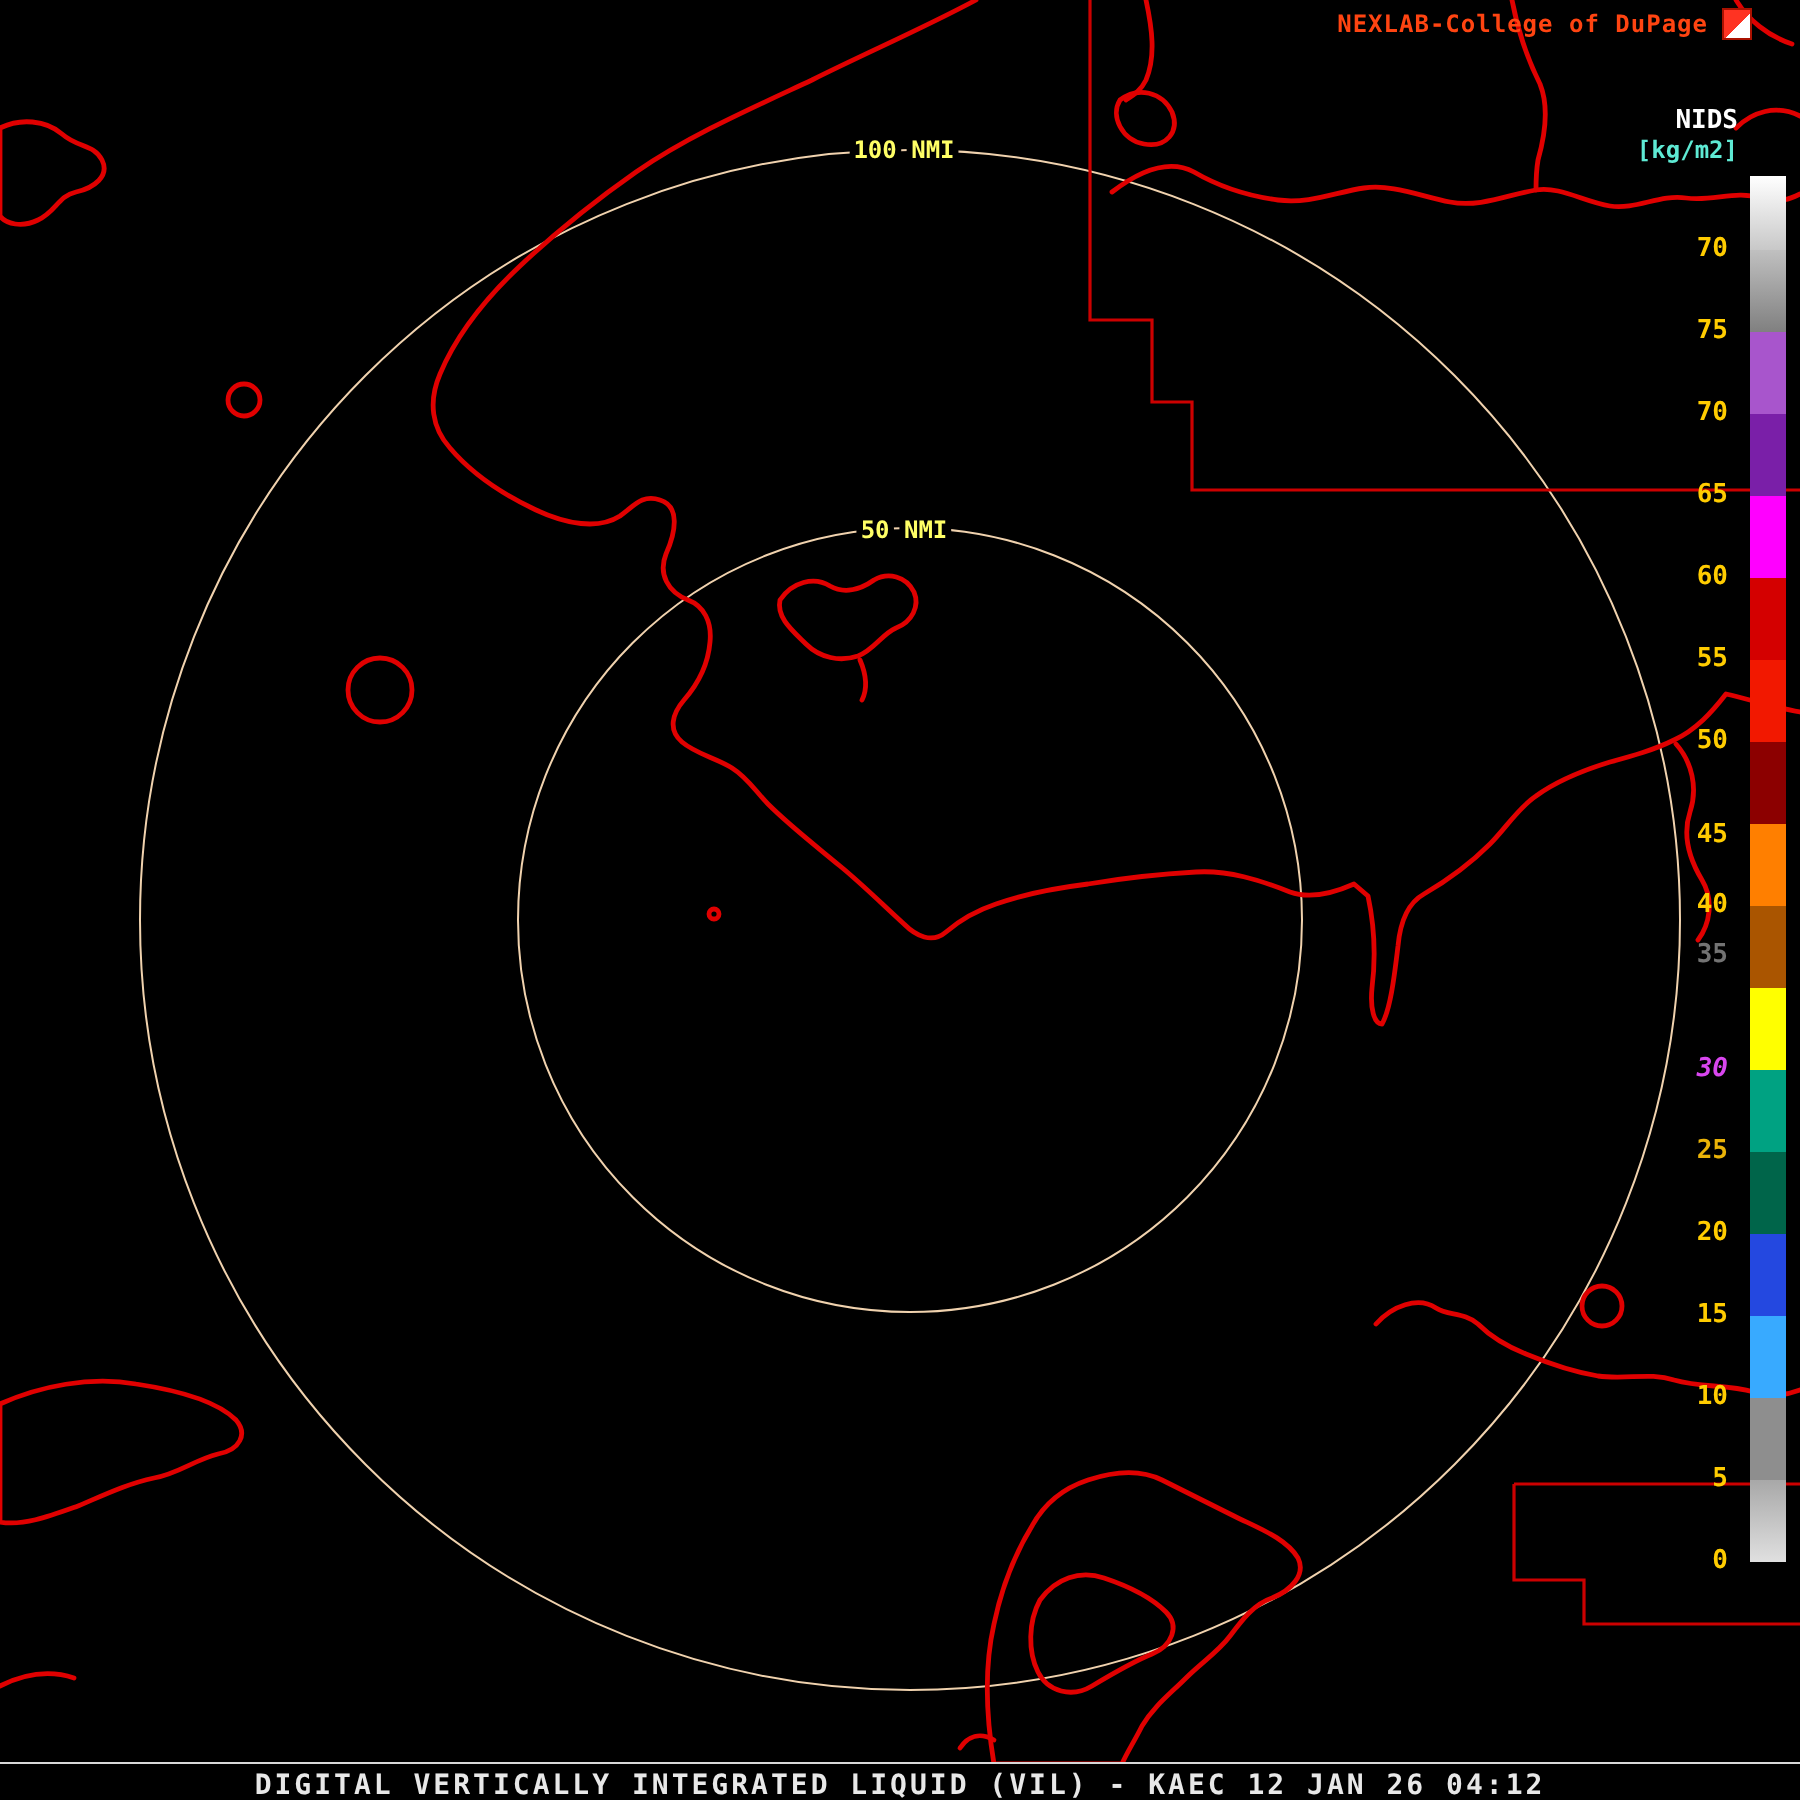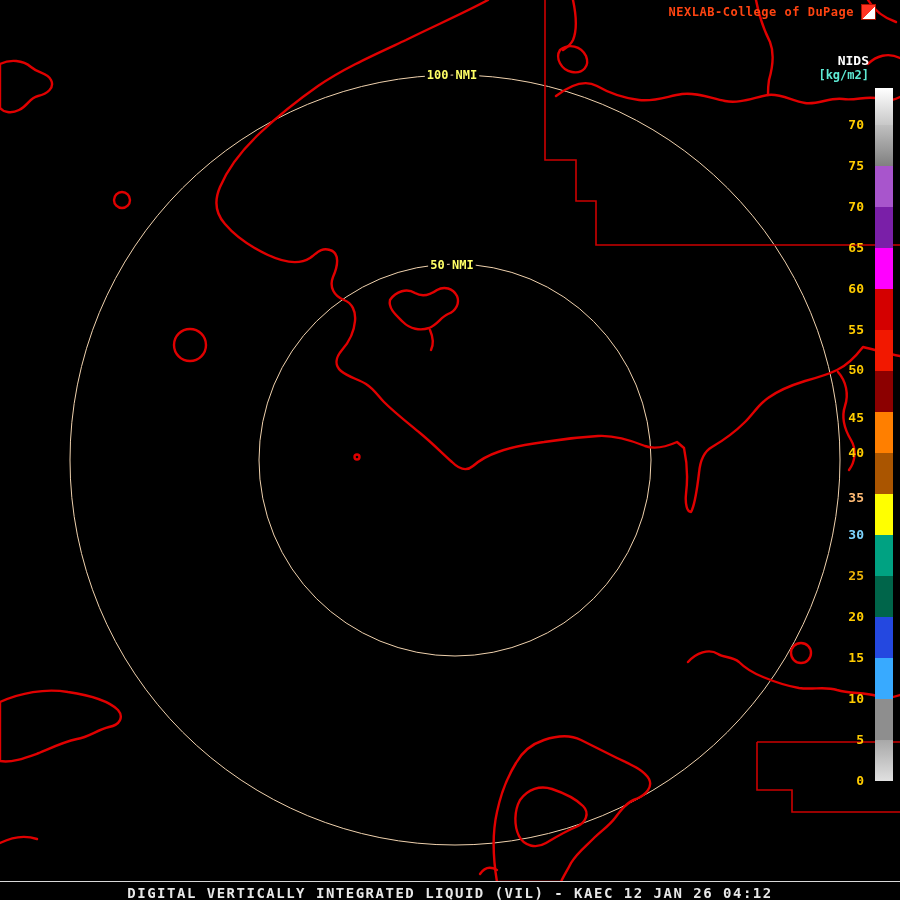--- a/index.html
+++ b/index.html
@@ -121,25 +121,25 @@
       <div style="height: 41px; background: rgb(142, 142, 142);"></div>
       <div style="height: 41px; background: linear-gradient(rgb(168, 168, 168), rgb(224, 224, 224));"></div>
     </div>
   <div class="colorbar-ticks">
       <div class="tick" style="top: 31px; color: rgb(255, 204, 0);">70</div>
       <div class="tick" style="top: 72px; color: rgb(255, 204, 0);">75</div>
       <div class="tick" style="top: 113px; color: rgb(255, 204, 0);">70</div>
       <div class="tick" style="top: 154px; color: rgb(255, 204, 0);">65</div>
       <div class="tick" style="top: 195px; color: rgb(255, 204, 0);">60</div>
       <div class="tick" style="top: 236px; color: rgb(255, 204, 0);">55</div>
-      <div class="tick" style="top: 277px; color: rgb(255, 204, 0); font-family: Liberation Mono, monospace;">50</div>
+      <div class="tick" style="top: 277px; color: rgb(255, 204, 0);">50</div>
       <div class="tick" style="top: 324px; color: rgb(255, 204, 0);">45</div>
       <div class="tick" style="top: 359px; color: rgb(255, 204, 0);">40</div>
-      <div class="tick" style="top: 404px; color: #fdba74;">35</div>
-      <div class="tick" style="top: 441px; color: #7dd3fc;">30</div>
+      <div class="tick" style="top: 384px; color: #737373;">35</div>
+      <div class="tick" style="top: 441px; color: #d946ef; font-style: italic;">30</div>
       <div class="tick" style="top: 482px; color: #eab308;">25</div>
       <div class="tick" style="top: 523px; color: rgb(255, 204, 0);">20</div>
       <div class="tick" style="top: 564px; color: rgb(255, 204, 0);">15</div>
       <div class="tick" style="top: 605px; color: rgb(255, 204, 0);">10</div>
       <div class="tick" style="top: 646px; color: rgb(255, 204, 0);">5</div>
       <div class="tick" style="top: 687px; color: rgb(255, 204, 0);">0</div>
     </div>
 
   <div class="footer-line"></div>
   <div class="footer-bar"></div>

